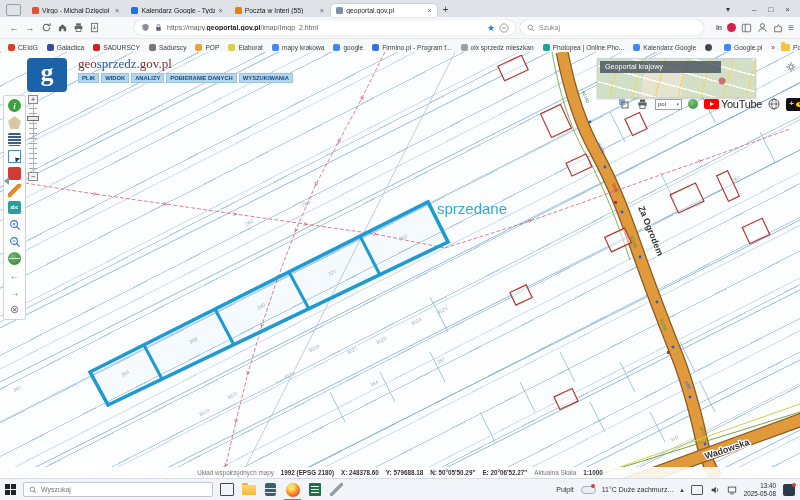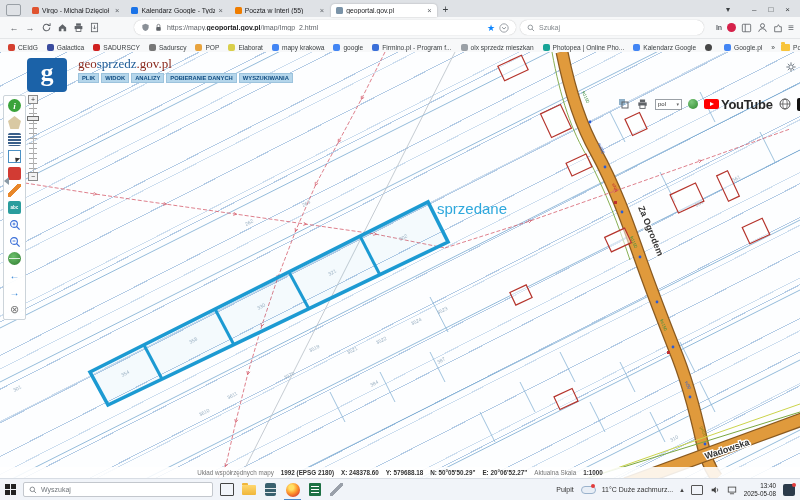--- a/index.html
+++ b/index.html
@@ -97,21 +97,21 @@
     color:#fff;font-size:7.2px;line-height:12px;padding-left:5px;}
   .gear{position:absolute;left:786px;top:6px;}
 
   .mtools{position:absolute;left:618px;top:44px;display:flex;align-items:center;gap:6px;height:16px;}
   .langsel{width:27px;height:11px;background:#fff;border:1px solid #9aa0a6;font-size:6px;color:#333;
     display:flex;align-items:center;justify-content:space-between;padding:0 2px;box-sizing:border-box;}
   .greenc{width:10px;height:10px;border-radius:50%;background:radial-gradient(circle at 35% 30%,#7cc87c,#2f8a2f);}
   .yt{display:flex;align-items:center;gap:2px;}
   .yt .play{width:15px;height:10px;background:#f00;border-radius:2px;position:relative;}
   .yt .play::after{content:"";position:absolute;left:5.5px;top:2.5px;border:2.5px solid transparent;border-left:4px solid #fff;}
-  .yt .yttxt{font-size:13px;font-weight:bold;color:#282828;letter-spacing:-.3px;}
+  .yt .yttxt{font-size:11px;font-weight:normal;color:#282828;letter-spacing:-.3px;}
   .blackbtn{width:21px;height:13px;background:#111;border-radius:2px;display:flex;align-items:center;justify-content:center;gap:2px;}
   .blackbtn .plus{color:#ffd400;font-size:8px;font-weight:bold;line-height:8px;}
   .eye{width:8px;height:5px;border-radius:50%;position:relative;}
   .eye.y{background:#ffd400;}
   .eye::after{content:"";position:absolute;left:2.6px;top:1.2px;width:2.6px;height:2.6px;border-radius:50%;background:#111;}
 
   .collapse{position:absolute;left:0;top:125px;width:0;height:0;border:4px solid transparent;border-right:5px solid #8a9aa6;}
 
   .status{position:absolute;left:0;right:0;bottom:0;height:11px;background:rgba(255,255,255,.88);
     display:flex;align-items:center;justify-content:center;gap:7px;font-size:6.3px;color:#777;}
@@ -496,20 +496,23 @@
 
     <div class="slider">
       <div class="sl-btn">+</div>
       <div class="sl-track">
         <div class="sl-handle"></div>
       </div>
       <div class="sl-btn">−</div>
     </div>
     <div class="collapse"></div>
 
+    <div class="minimap">
+      <div class="mm-label">Geoportal krajowy</div>
+    </div>
     <div class="gear">
       <svg width="10" height="10" viewBox="0 0 12 12">
           <circle cx="6" cy="6" r="2.6" fill="none" stroke="#66707a" stroke-width="1.2"></circle>
           <g stroke="#66707a" stroke-width="1.2">
             <line x1="6" y1="0.5" x2="6" y2="2.3"></line>
             <line x1="6" y1="9.7" x2="6" y2="11.5"></line>
             <line x1="0.5" y1="6" x2="2.3" y2="6"></line>
             <line x1="9.7" y1="6" x2="11.5" y2="6"></line>
             <line x1="2.2" y1="2.2" x2="3.4" y2="3.4"></line>
             <line x1="8.6" y1="8.6" x2="9.8" y2="9.8"></line>

